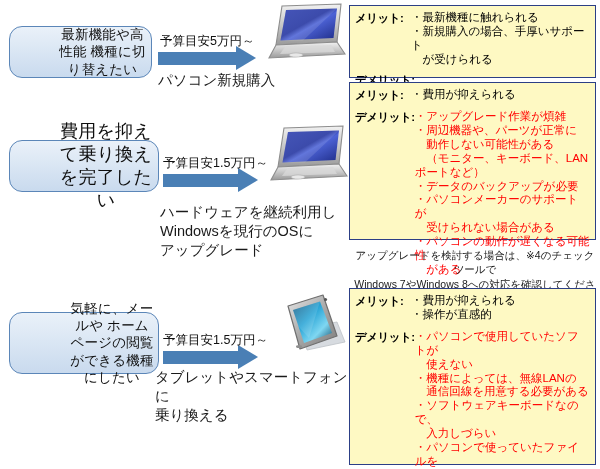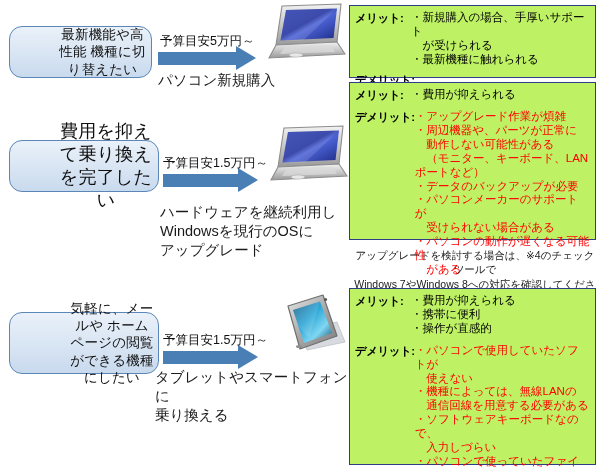--- a/index.html
+++ b/index.html
@@ -48,21 +48,21 @@
   }
 
   
   .device{position:absolute;}
 
   
   .panel{
     position:absolute;
     box-sizing:border-box;
     border:1.3px solid #2c3f86;
-    background:#bef264;
+    background:#fef9c3;
     padding:5px 5px 4px 5px;
   }
   .prow{display:flex;align-items:flex-start;margin-bottom:2px;}
   .plabel{
     flex:0 0 56px;
     font-weight:bold;
     color:#000;
     white-space:nowrap;
     padding-top:0px;
     letter-spacing:-0.5px;
@@ -119,23 +119,23 @@
       <polygon points="13,43 74,40 82,52 6,56" fill="url(#bdy1)" stroke="#8d8d8d" stroke-width="1.1"></polygon>
       <polygon points="22,45 68,43 72,50 17,52" fill="#d9d9d9" opacity="0.75"></polygon>
       <ellipse cx="33" cy="53" rx="7" ry="2.1" fill="#e8e8e8" stroke="#adadad" stroke-width="0.6"></ellipse>
     </svg>
   </div>
 
   <div class="panel" style="left:349px;top:5px;width:247px;height:73px;font-size:11.5px;">
     <div class="prow merit">
       <div class="plabel">メリット:</div>
       <div class="plist">
+        <div class="li">・最新機種に触れられる</div>
         <div class="li">・新規購入の場合、手厚いサポート
 　が受けられる</div>
-        <div class="li">・最新機種に触れられる</div>
       </div>
     </div>
     <div class="prow demerit" style="margin-top:6px;">
       <div class="plabel">デメリット:</div>
     </div>
   </div>
 
   <div class="callout" style="left:9px;top:140px;width:150px;height:52px;font-size:18px;">
     <span class="ct">費用を抑えて乗り換え
 を完了したい</span>
@@ -242,21 +242,20 @@
       <circle cx="60.5" cy="7.5" r="1.6" fill="#555"></circle>
       <ellipse cx="34" cy="54.5" rx="3" ry="1.5" fill="#8e8e8e"></ellipse>
     </svg>
   </div>
 
   <div class="panel" style="left:349px;top:288px;width:247px;height:177px;font-size:11.5px;">
     <div class="prow merit">
       <div class="plabel">メリット:</div>
       <div class="plist">
         <div class="li">・費用が抑えられる</div>
-        <div class="li">・携帯に便利</div>
         <div class="li">・操作が直感的</div>
       </div>
     </div>
     <div class="prow demerit" style="margin-top:8px;">
       <div class="plabel">デメリット:</div>
       <div class="plist">
         <div class="li">・パソコンで使用していたソフトが
 　使えない</div>
         <div class="li">・機種によっては、無線LANの
 　通信回線を用意する必要がある</div>

